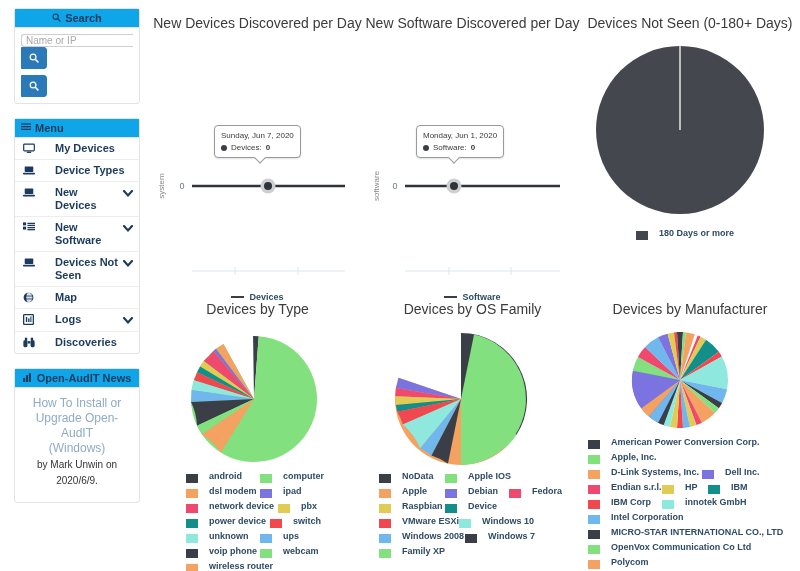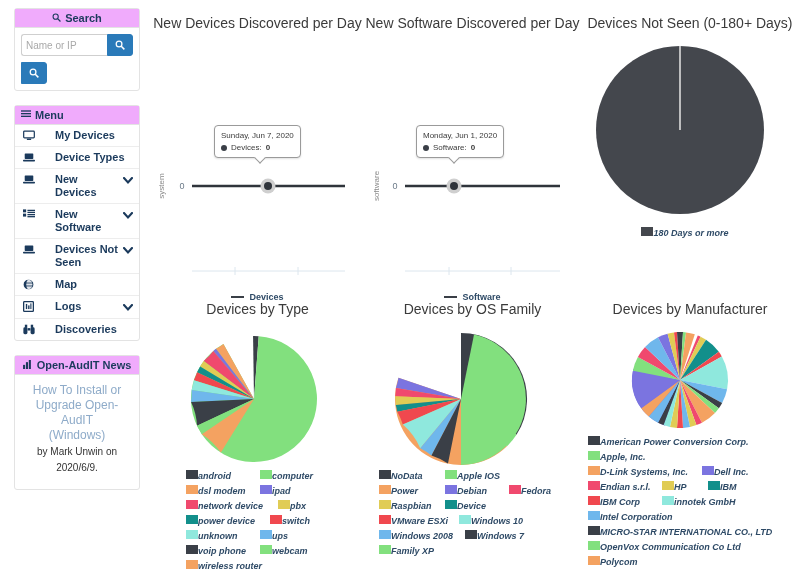--- a/index.html
+++ b/index.html
@@ -17,33 +17,33 @@
     position: absolute; left: 0; top: 0; width: 150px; height: 571px;
     padding: 8px 10px 0 14px;
   }
   .panel {
     background: #fff;
     border: 1px solid #e3e3e3;
     border-radius: 3px;
     margin-bottom: 14px;
   }
   .panel-head {
-    background: #f0abfc;
+    background: #0ea5e9;
     border-bottom: 1px solid #e3e3e3;
     padding: 3px 6px;
     font-size: 11px;
     font-weight: bold;
     color: #1b3a5c;
     display: flex; align-items: center; gap: 4px;
     justify-content: flex-start;
   }
   .panel-head.centered { justify-content: center; }
   .panel-body { padding: 6px; }
 
-  .search-row { display: flex; margin-bottom: 6px; }
+  .search-row { display: flex; margin-bottom: 6px; flex-direction: column; }
   .search-row:last-child { margin-bottom: 0; }
   .search-input {
     flex: 1; min-width: 0;
     height: 22px;
     border: 1px solid #cfcfcf;
     border-right: none;
     border-radius: 3px 0 0 3px;
     font-size: 10px;
     color: #333;
     padding: 0 4px;
@@ -120,25 +120,24 @@
   }
   .legend-dash { width: 13px; height: 2px; background: #3a3f47; display:block; }
 
   
   .pie-legend {
     display: flex; flex-wrap: wrap;
     font-size: 9px; font-weight: bold; color: #2e4a66;
     line-height: 13px;
   }
   .pie-legend .li {
-    display: flex; align-items: flex-start; gap: 0;
+    display: flex; align-items: flex-end; gap: 11px;
     margin: 0 10px 2px 0;
     cursor: pointer;
     white-space: nowrap;
-    font-style: italic;
   }
   .sw { width: 12px; height: 9px; flex: 0 0 12px; display:block; }
 
   .tooltip-box {
     position: absolute;
     background: #fff;
     border: 1px solid #9a9a9a;
     border-radius: 4px;
     padding: 4px 6px;
     font-size: 8px;
@@ -535,21 +534,21 @@
         <div class="li" style="width:64px;margin-right:2px">
           <span class="sw" style="background:#3a3f47"></span>
           <span>NoData</span>
           </div>
         <div class="li">
           <span class="sw" style="background:#82e07e"></span>
           <span>Apple IOS</span>
           </div>
         <div class="li" style="width:64px;margin-right:2px">
           <span class="sw" style="background:#f4a261"></span>
-          <span>Power</span>
+          <span>Apple</span>
           </div>
         <div class="li" style="width:62px;margin-right:2px">
           <span class="sw" style="background:#7b74e0"></span>
           <span>Debian</span>
           </div>
         <div class="li">
           <span class="sw" style="background:#f0496e"></span>
           <span>Fedora</span>
           </div>
         <div class="li" style="width:64px;margin-right:2px">

